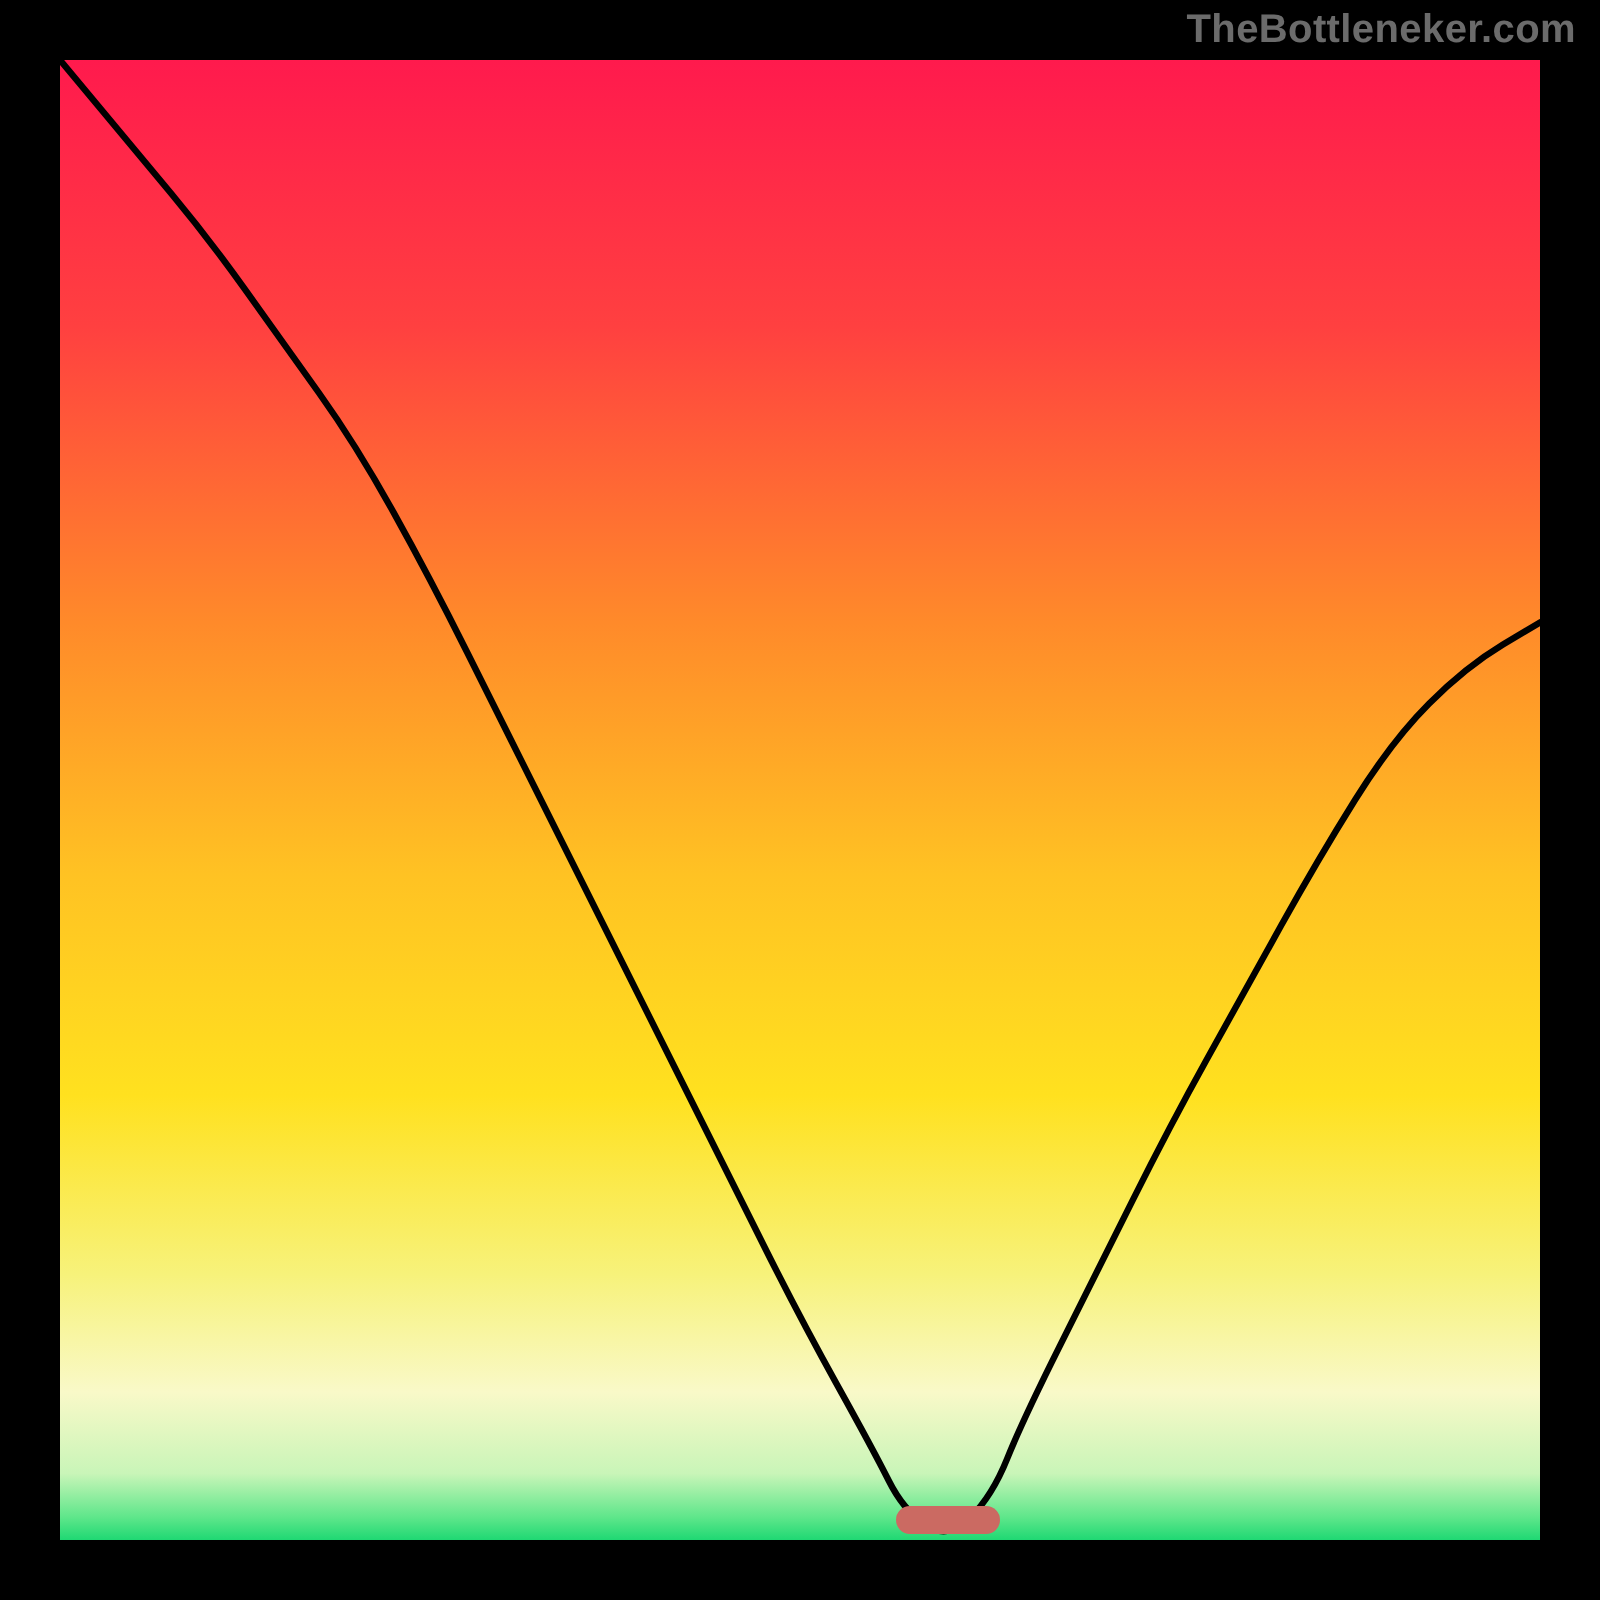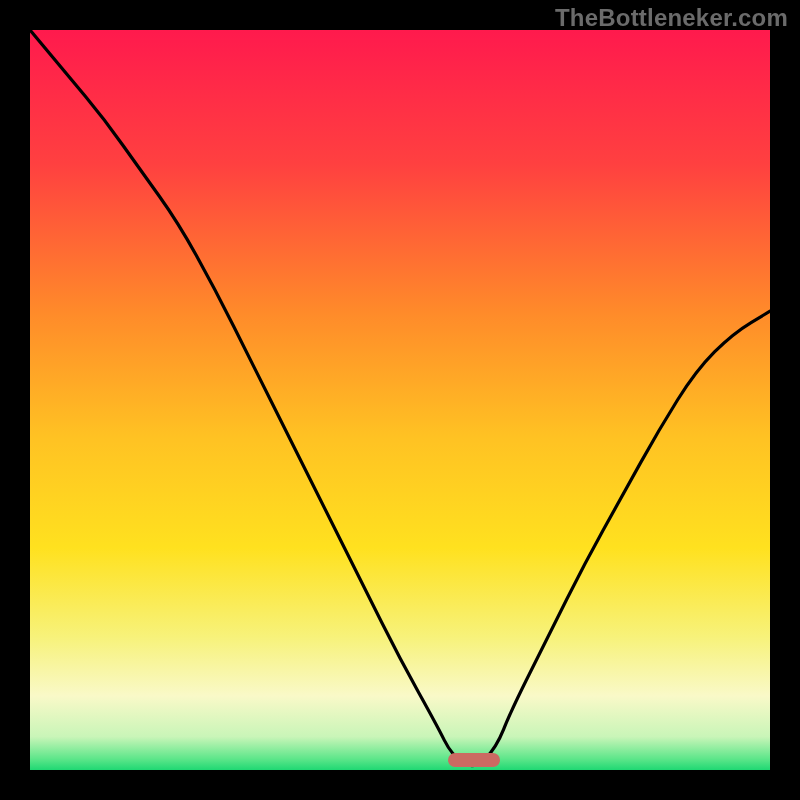--- a/index.html
+++ b/index.html
@@ -45,21 +45,21 @@
     position: absolute;
     width: 52px;
     height: 14px;
     border-radius: 7px;
     background: #cb6a62;
   }
   .watermark {
     position: absolute;
     top: 4px;
     right: 12px;
-    font-size: 24px;
+    font-size: 20px;
     font-weight: 600;
     color: #6b6b6b;
     letter-spacing: 0.2px;
   }
 </style>
 </head>
 <body>
 
 <div class="frame">
 

